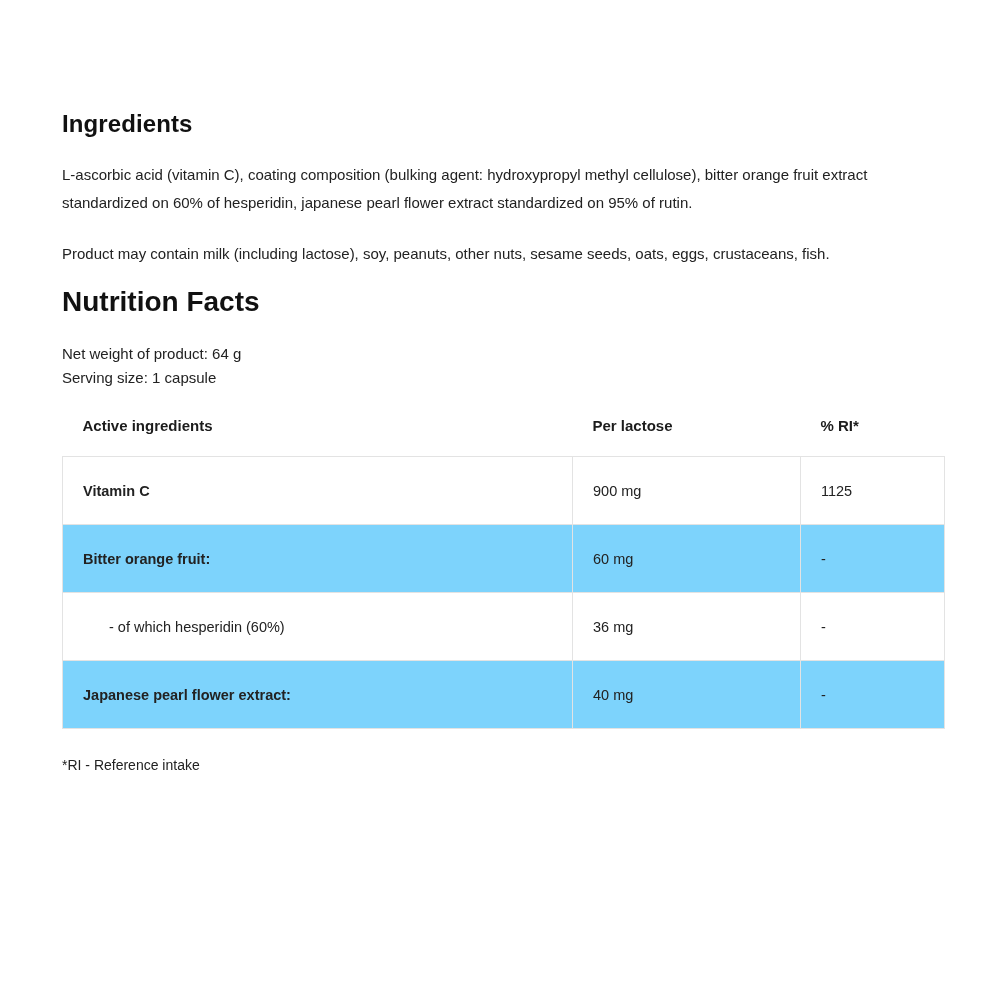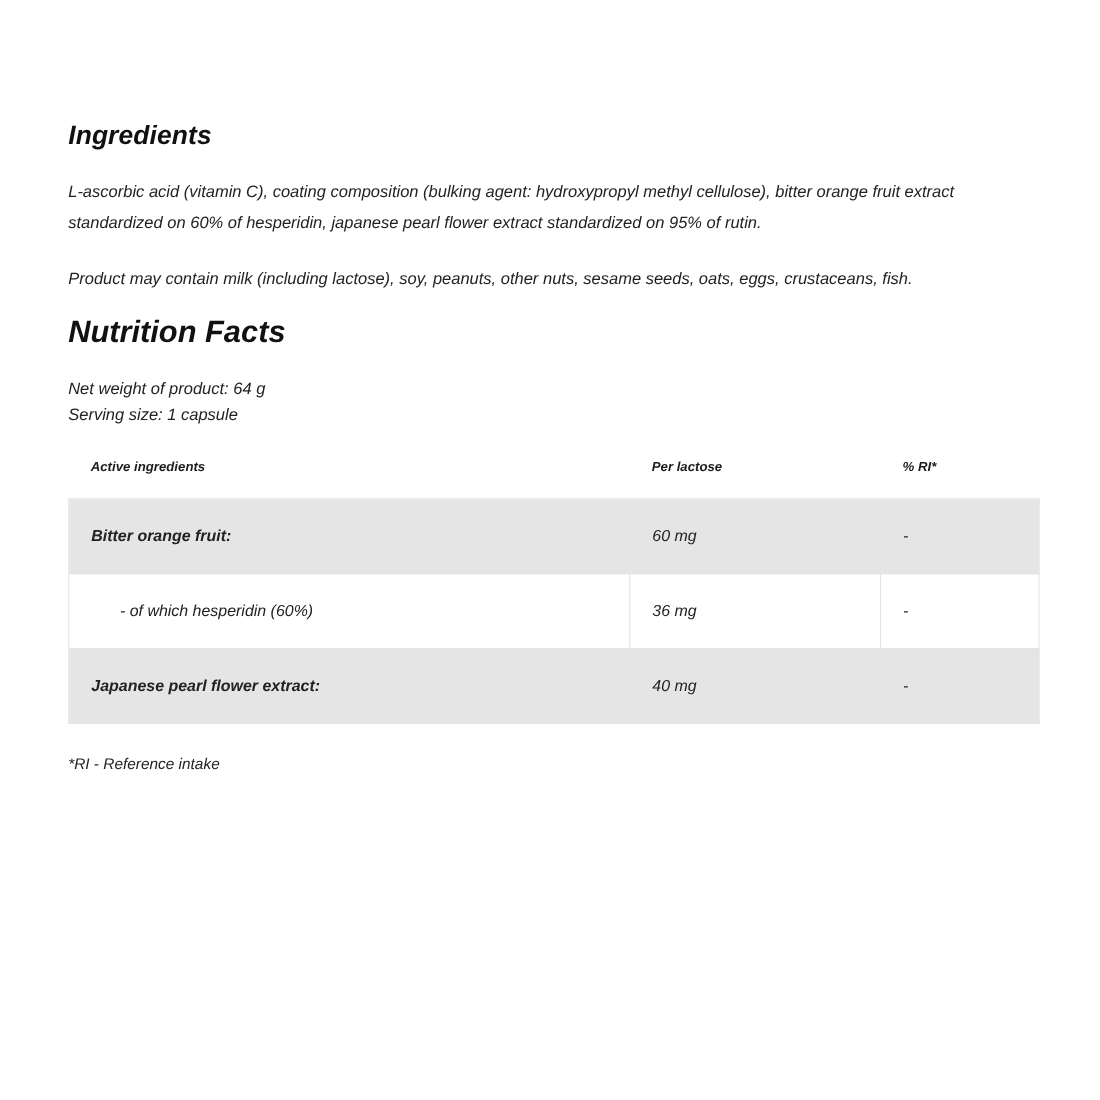--- a/index.html
+++ b/index.html
@@ -10,21 +10,20 @@
     height: 1000px;
     background: #ffffff;
     font-family: "Liberation Sans", sans-serif;
     color: #1c1c1c;
   }
   .page {
     position: relative;
     width: 844px;
     height: 1000px;
     padding: 0;
-    font-style: italic;
   }
   .content {
     position: absolute;
     left: 62px;
     top: 110px;
     width: 884px;
   }
   h2.section-title {
     font-size: 24px;
     font-weight: bold;
@@ -63,35 +62,35 @@
     table-layout: fixed;
     font-size: 14.5px;
   }
   table.nutrition-table col.c1 { width: 510px; }
   table.nutrition-table col.c2 { width: 228px; }
   table.nutrition-table col.c3 { width: 144px; }
 
   table.nutrition-table thead th {
     text-align: left;
     font-weight: bold;
-    font-size: 12px;
+    font-size: 15px;
     color: #1c1c1c;
     padding: 0 0 22px 20px;
     border: none;
     vertical-align: bottom;
   }
   table.nutrition-table tbody td {
     border: 1px solid #e3e3e3;
     padding: 22px 20px;
     height: 68px;
     vertical-align: middle;
     color: #222222;
   }
   table.nutrition-table tbody tr.shaded td {
-    background: #e5e5e5;
+    background: #7dd3fc;
   }
   td.name-cell { font-weight: bold; }
   td.name-cell.sub { font-weight: normal; padding-left: 46px; }
   .footnote {
     font-size: 14px;
     color: #222222;
     margin-top: 28px;
   }
 </style>
 </head>
@@ -121,20 +120,25 @@
           <col class="c3">
       </colgroup>
       <thead>
         <tr>
           <th>Active ingredients</th>
           <th>Per lactose</th>
           <th>% RI*</th>
         </tr>
       </thead>
       <tbody>
+        <tr class="">
+          <td class="name-cell">Vitamin C</td>
+          <td>900 mg</td>
+          <td>1125</td>
+        </tr>
         <tr class="shaded">
           <td class="name-cell">Bitter orange fruit:</td>
           <td>60 mg</td>
           <td>-</td>
         </tr>
         <tr class="">
           <td class="name-cell sub">- of which hesperidin (60%)</td>
           <td>36 mg</td>
           <td>-</td>
         </tr>

